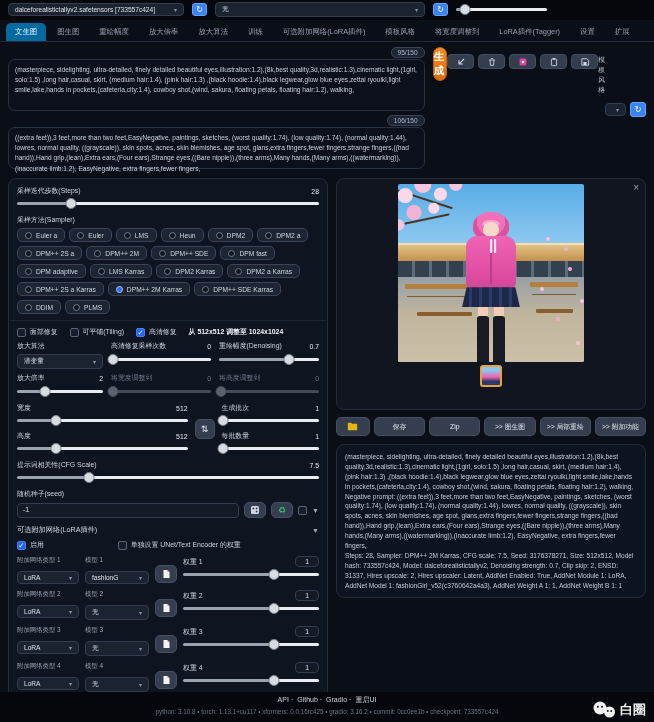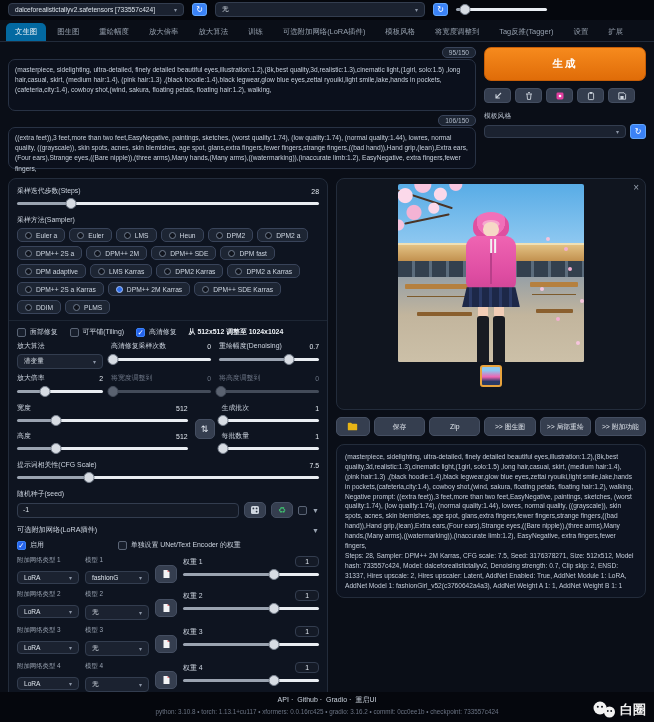--- a/index.html
+++ b/index.html
@@ -19,21 +19,21 @@
 
   
   .tab-bar{display:flex;align-items:flex-end;gap:2px;height:22px;padding:0 6px;border-bottom:1px solid #222b3a;background:#0a0e17;}
   .tab{padding:4px 9px;font-size:7.4px;color:#96a0ae;cursor:pointer;white-space:nowrap;}
   .tab.active{background:#0369a1;color:#f1f4f8;border-radius:5px 5px 0 0;}
 
   
   .content{padding:5px 8px 0;}
   .row-top{display:flex;gap:8px;}
   .prompt-col{width:468px;}
-  .gen-col{flex:1;display:flex;flex-direction:column;}
+  .gen-col{flex:1;display:flex;flex-direction:row;}
   .row-main{display:flex;gap:8px;margin-top:9px;align-items:flex-start;}
   .settings-col{width:320px;}
   .output-col{flex:1;}
 
   
   .counter-row{display:flex;justify-content:flex-end;margin-bottom:1px;}
   .counter{background:#1d2533;border:1px solid #39445a;border-radius:5px;padding:1px 6px;font-size:6.6px;color:#aeb8c6;}
   .textarea{background:#0b101c;border:1px solid #283244;border-radius:7px;padding:5px 6px;font-size:6.6px;line-height:1.55;color:#c7d0dc;word-break:break-word;}
   .textarea.pos{height:52px;}
   .textarea.neg{height:42px;}
@@ -147,21 +147,21 @@
   <div class="tab-bar">
     <div class="tab active">文生图</div>
     <div class="tab">图生图</div>
     <div class="tab">重绘幅度</div>
     <div class="tab">放大倍率</div>
     <div class="tab">放大算法</div>
     <div class="tab">训练</div>
     <div class="tab">可选附加网络(LoRA插件)</div>
     <div class="tab">模板风格</div>
     <div class="tab">将宽度调整到</div>
-    <div class="tab">Tag反推(Tagger)</div>
+    <div class="tab">LoRA插件(Tagger)</div>
     <div class="tab">设置</div>
     <div class="tab">扩展</div>
   </div>
 
   <div class="content">
 
     <div class="row-top">
       <div class="prompt-col">
         <div class="counter-row">
             <span class="counter">95/150</span>

